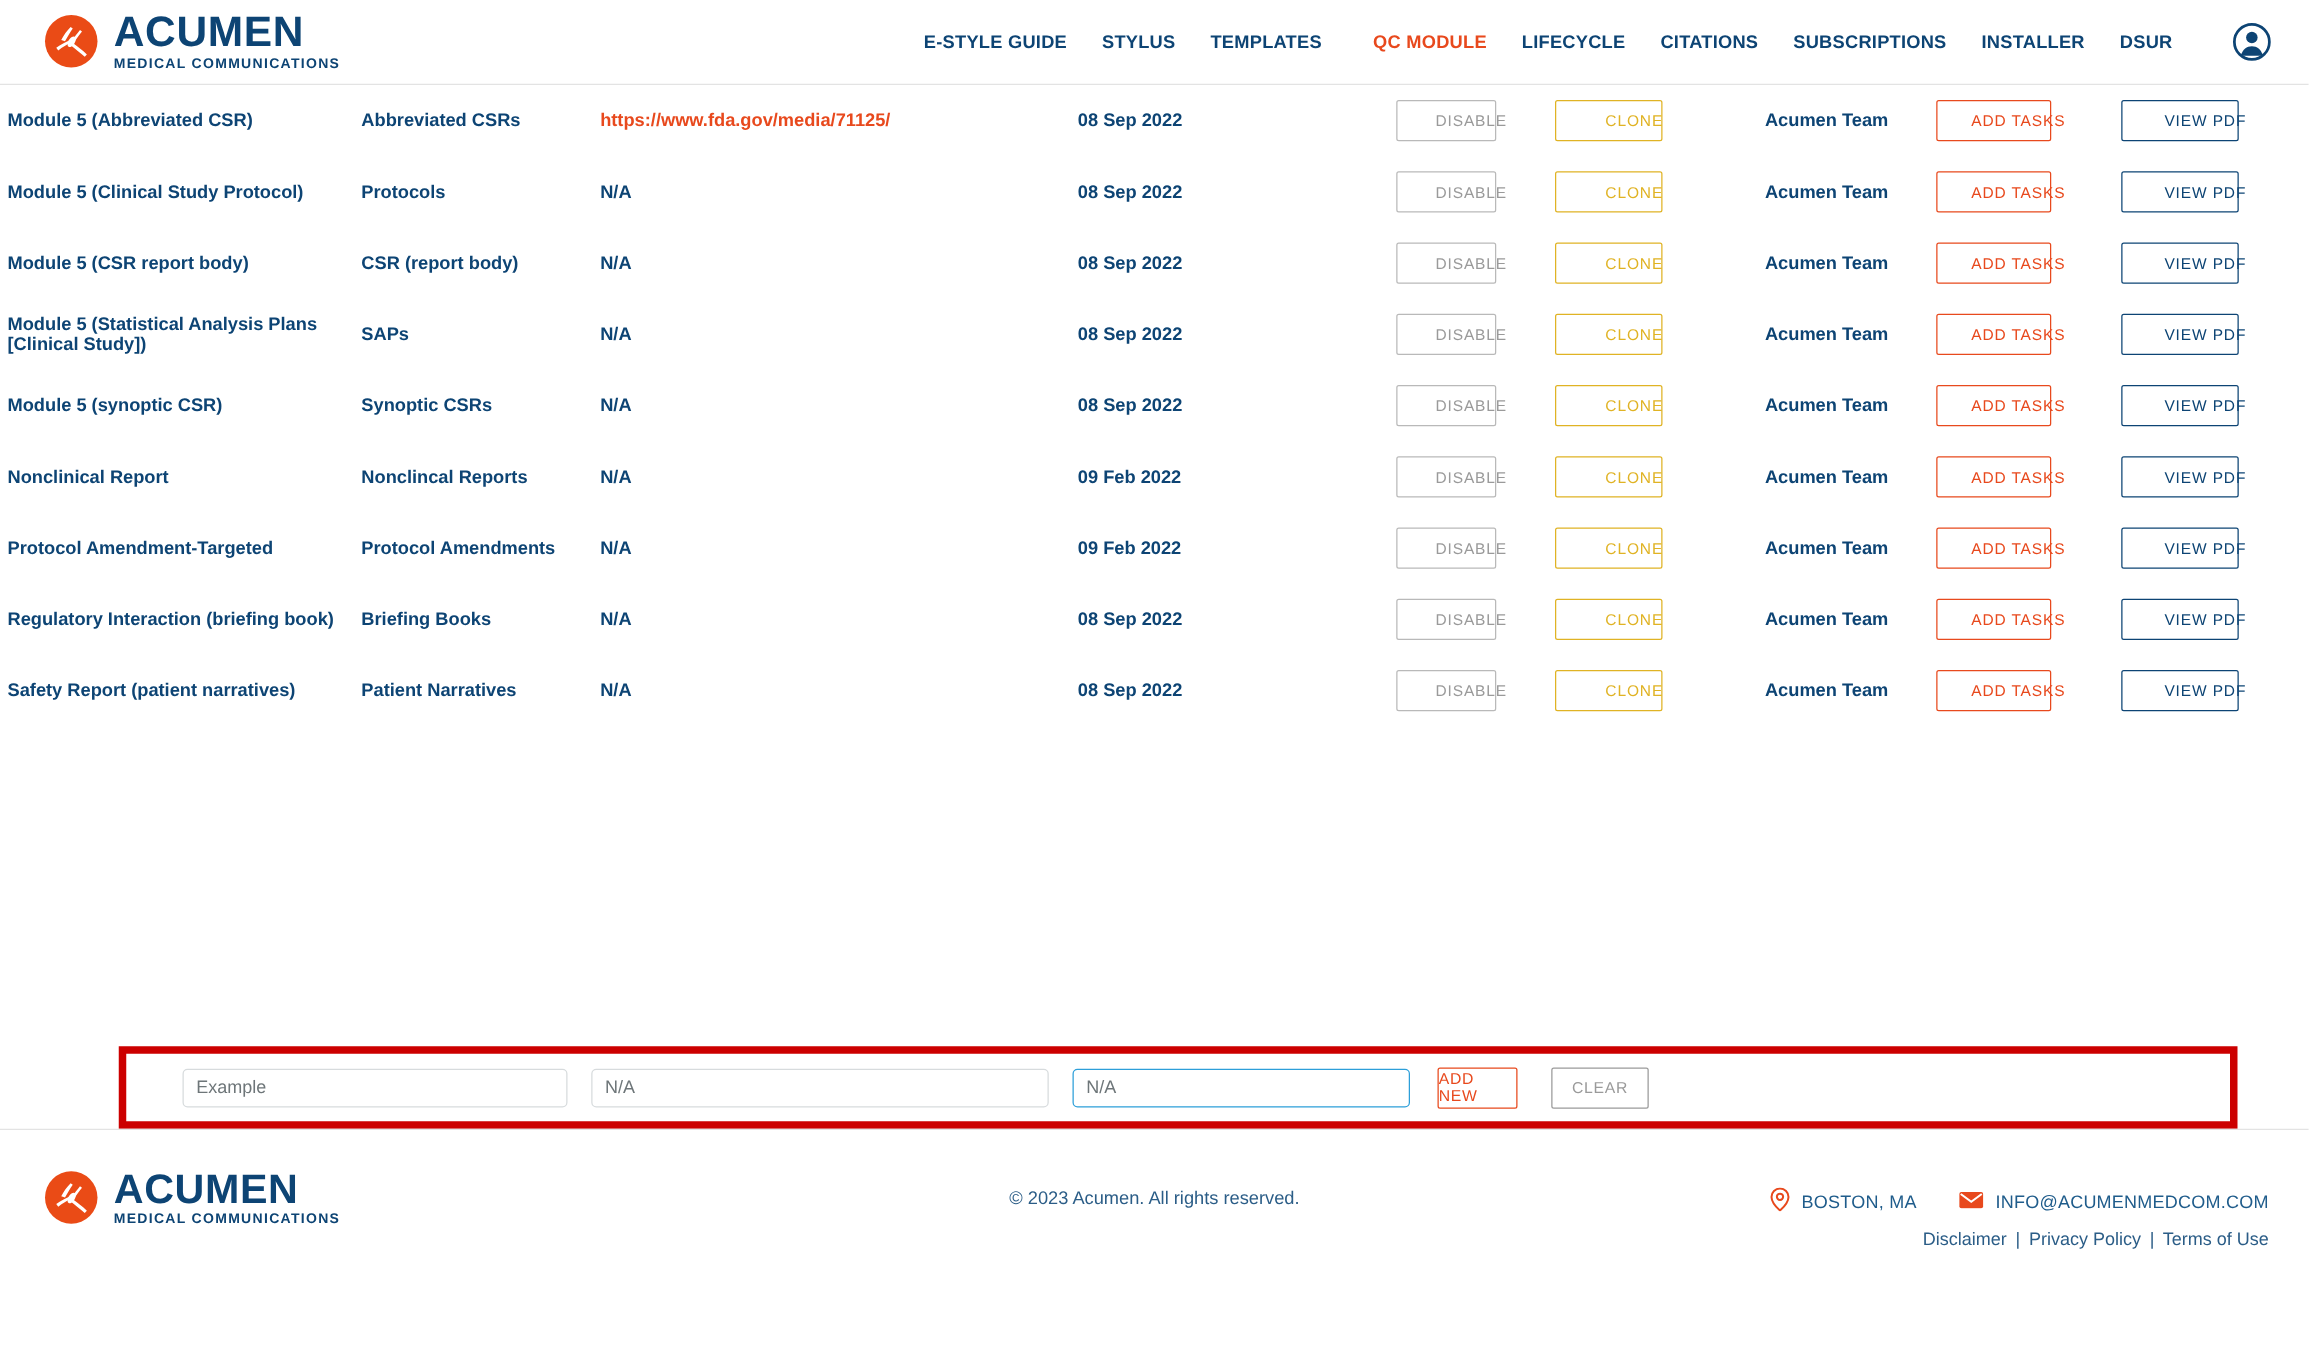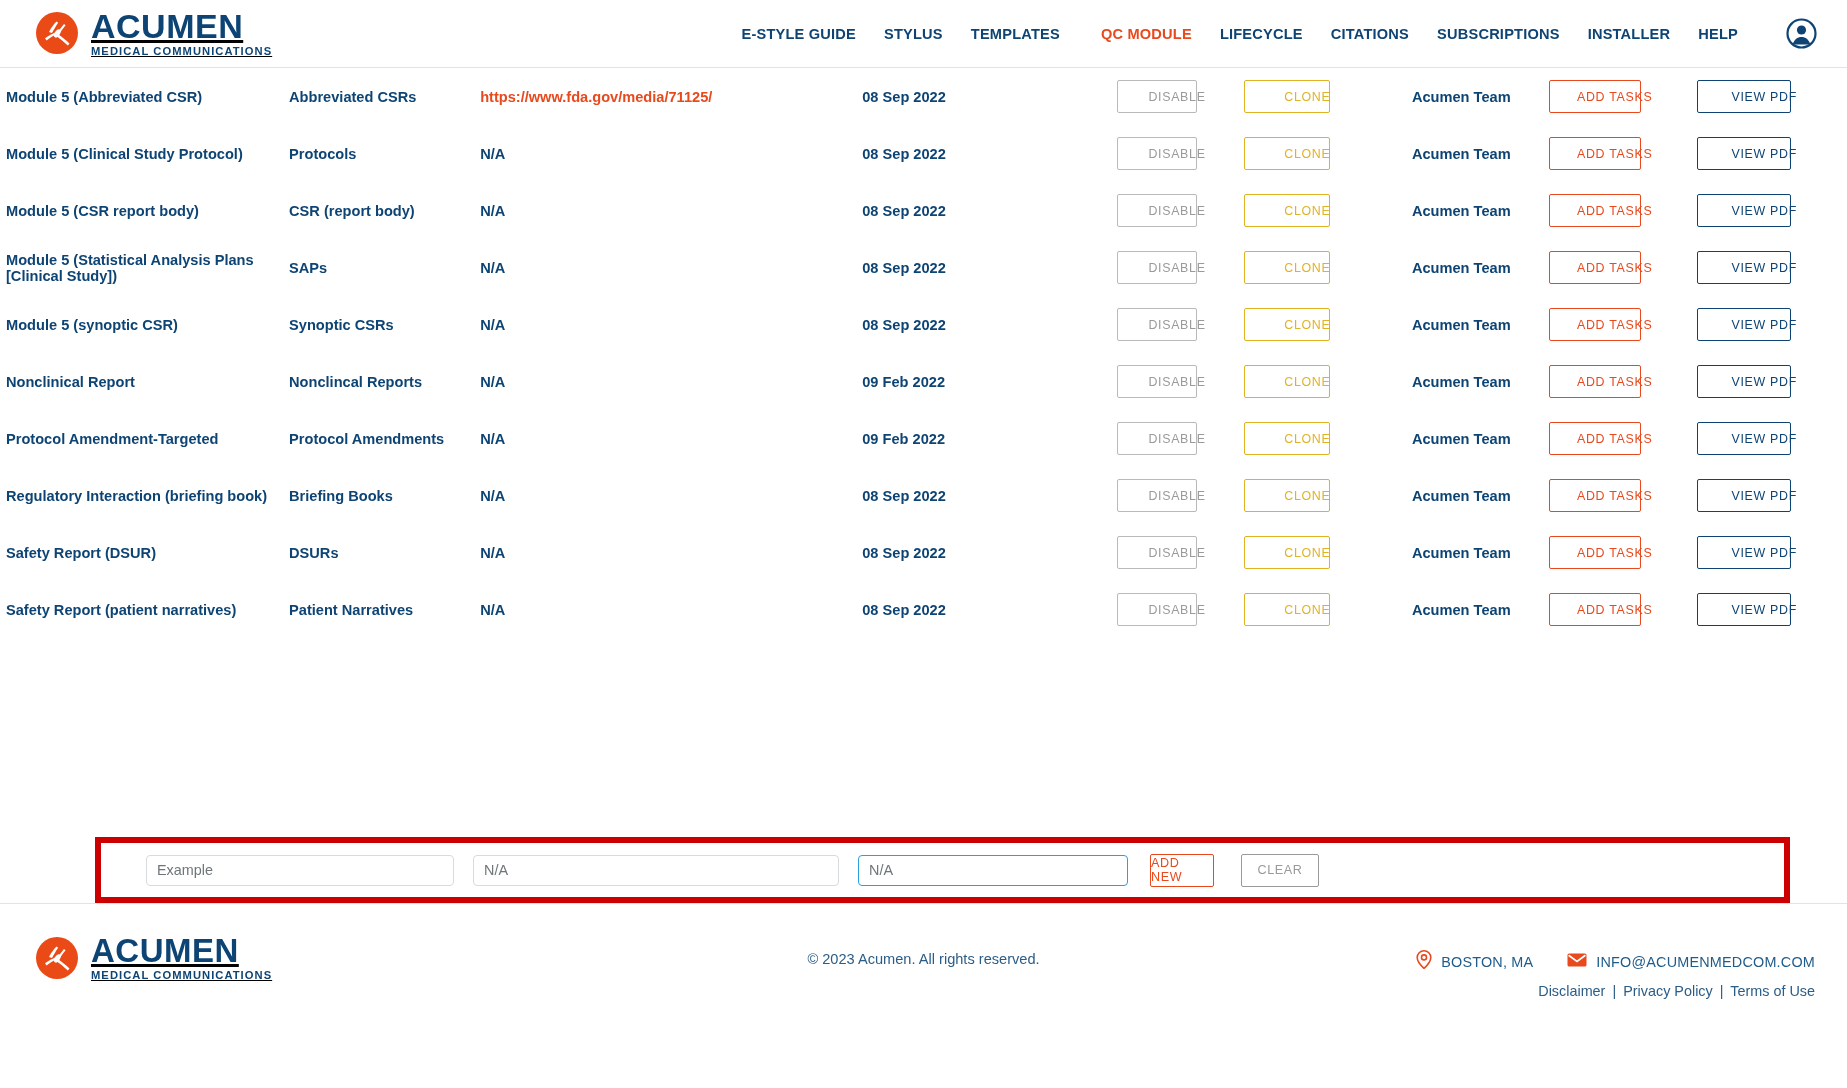--- a/index.html
+++ b/index.html
@@ -15,21 +15,21 @@
   .header {
     height: 68px;
     display: flex;
     align-items: center;
     padding: 0 30px 0 34px;
     background: #ffffff;
     border-bottom: 1px solid #e3e3e3;
   }
   .logo-block { display: flex; align-items: center; gap: 11px; }
   .logo-mark { width: 46px; height: 46px; flex: 0 0 46px; }
-  .logo-text { display: flex; flex-direction: column; line-height: 1; text-decoration: underline; }
+  .logo-text { display: flex; flex-direction: column; line-height: 1; }
   .logo-word {
     font-size: 34px; font-weight: bold; color: #0d4474;
     letter-spacing: 0.5px;
   }
   .logo-sub {
     font-size: 11.2px; font-weight: bold; color: #0d4474;
     letter-spacing: 1.05px; margin-top: 3px;
   }
 
   .nav {
@@ -196,21 +196,21 @@
 
   <div class="nav">
     <span class="nav-item">E-STYLE GUIDE</span>
     <span class="nav-item">STYLUS</span>
     <span class="nav-item">TEMPLATES</span>
     <span class="nav-item active">QC MODULE</span>
     <span class="nav-item">LIFECYCLE</span>
     <span class="nav-item">CITATIONS</span>
     <span class="nav-item">SUBSCRIPTIONS</span>
     <span class="nav-item">INSTALLER</span>
-    <span class="nav-item">HELP</span>
+    <span class="nav-item">DSUR</span>
     <span class="avatar-wrap">
       <svg width="31" height="31" viewBox="0 0 31 31">
         <circle cx="15.5" cy="15.5" r="14" fill="none" stroke="#0d4474" stroke-width="2.2"></circle>
         <circle cx="15.5" cy="12" r="4.6" fill="#0d4474"></circle>
         <path d="M6.6 26.5 C8.2 21.4 11.4 19 15.5 19 C19.6 19 22.8 21.4 24.4 26.5 Z" fill="#0d4474"></path>
       </svg>
     </span>
   </div>
 </div>
 
@@ -290,31 +290,20 @@
           <td class="c-date">09 Feb 2022</td>
           <td class="c-dis"><span class="btn btn-disable">DISABLE</span></td>
           <td class="c-clone"><span class="btn btn-clone">CLONE</span></td>
           <td class="c-owner">Acumen Team</td>
           <td class="c-tasks"><span class="btn btn-tasks">ADD TASKS</span></td>
           <td class="c-pdf"><span class="btn btn-pdf">VIEW PDF</span></td>
         </tr>
         <tr>
           <td class="c-name">Regulatory Interaction (briefing book)</td>
           <td class="c-type">Briefing Books</td>
-          <td class="c-link"><span class="na">N/A</span></td>
-          <td class="c-date">08 Sep 2022</td>
-          <td class="c-dis"><span class="btn btn-disable">DISABLE</span></td>
-          <td class="c-clone"><span class="btn btn-clone">CLONE</span></td>
-          <td class="c-owner">Acumen Team</td>
-          <td class="c-tasks"><span class="btn btn-tasks">ADD TASKS</span></td>
-          <td class="c-pdf"><span class="btn btn-pdf">VIEW PDF</span></td>
-        </tr>
-        <tr>
-          <td class="c-name">Safety Report (DSUR)</td>
-          <td class="c-type">DSURs</td>
           <td class="c-link"><span class="na">N/A</span></td>
           <td class="c-date">08 Sep 2022</td>
           <td class="c-dis"><span class="btn btn-disable">DISABLE</span></td>
           <td class="c-clone"><span class="btn btn-clone">CLONE</span></td>
           <td class="c-owner">Acumen Team</td>
           <td class="c-tasks"><span class="btn btn-tasks">ADD TASKS</span></td>
           <td class="c-pdf"><span class="btn btn-pdf">VIEW PDF</span></td>
         </tr>
         <tr>
           <td class="c-name">Safety Report (patient narratives)</td>

